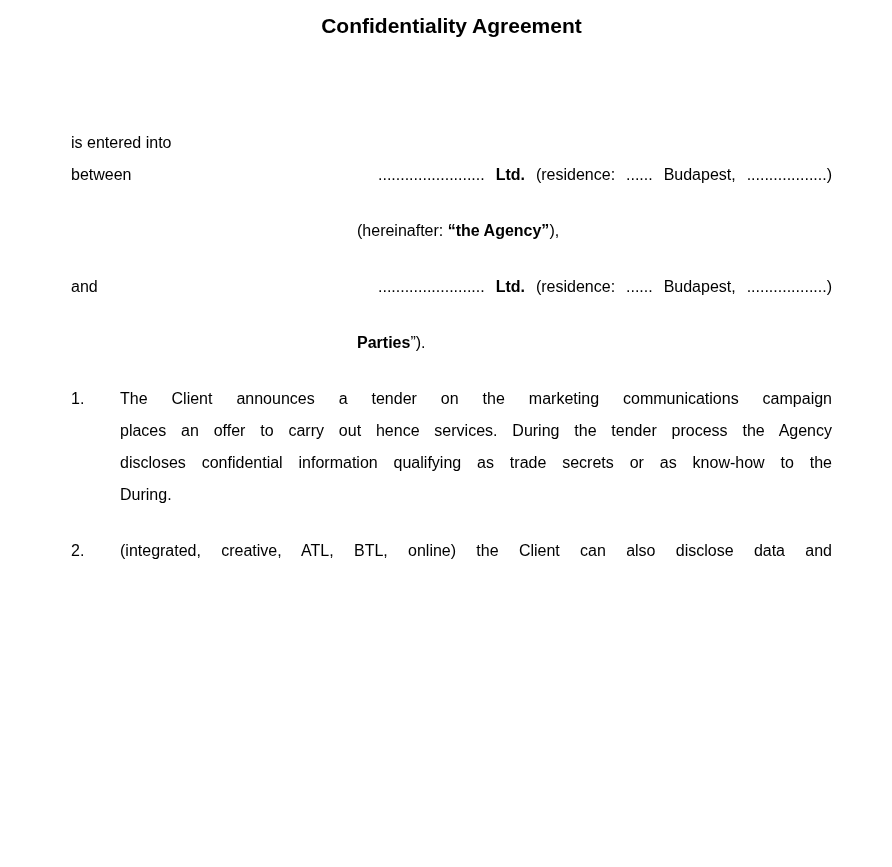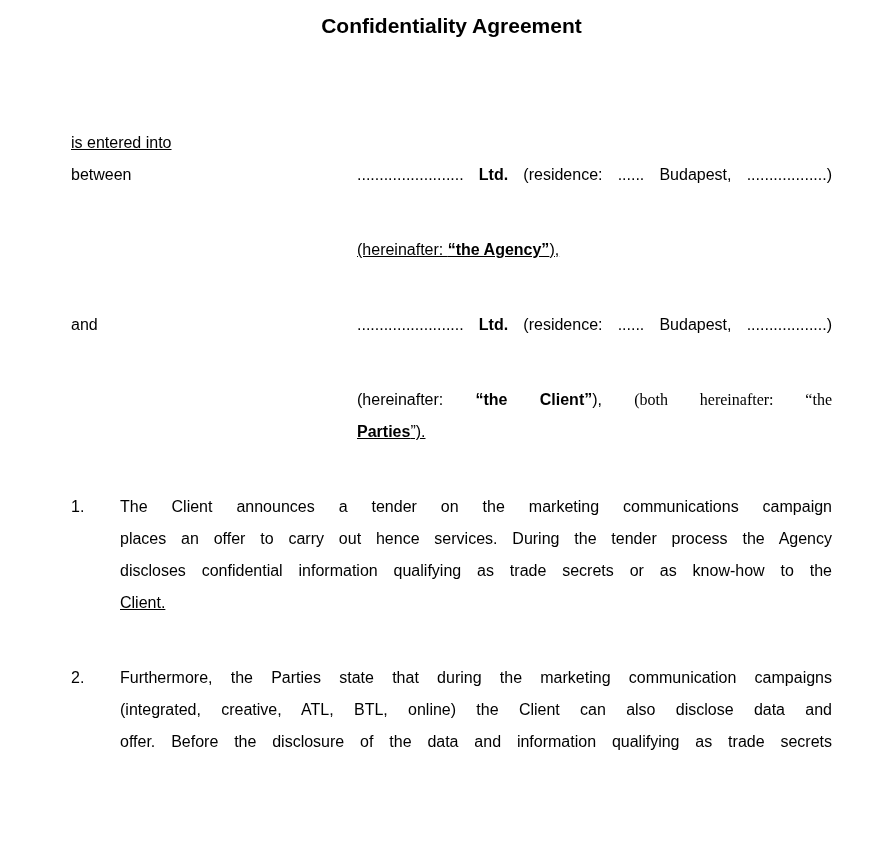--- a/index.html
+++ b/index.html
@@ -16,28 +16,28 @@
     box-sizing: border-box;
     padding: 0 60px 0 71px;
   }
   .title {
     margin: 12px 0 0 0;
     font-size: 21px;
     line-height: 28px;
     font-weight: bold;
     text-align: center;
   }
-  .para { margin-top: 43px; }
+  .para { margin-top: 24px; }
   .first-para { margin-top: 87px; }
-  .row { display: flex; }
+  .row { display: flex; gap: 21px; }
   .row .label { width: 286px; flex: 0 0 286px; }
   .row .content { flex: 1 1 auto; }
   .indent { margin-left: 286px; }
   .jline { text-align: justify; text-align-last: justify; }
-  .lline { text-align: left; text-align-last: left; text-decoration: underline; }
+  .lline { text-align: left; text-align-last: left; }
   .b { font-weight: bold; }
   .serif { font-family: "Liberation Serif", "DejaVu Serif", serif; }
   .item { display: flex; }
   .item .num { width: 49px; flex: 0 0 49px; }
   .item .body { flex: 1 1 auto; }
 </style>
 </head>
 <body>
 
 <div class="doc">
@@ -55,37 +55,34 @@
   <div class="para indent">
     <div class="lline"><span>(hereinafter: </span><span class="b">“the Agency”</span><span>),</span></div>
   </div>
 
   <div class="para row">
     <div class="label">and</div>
     <div class="content jline"><span>........................</span> <span class="b">Ltd.</span> <span>(residence: ...... Budapest, ..................)</span></div>
   </div>
 
   <div class="para indent">
-    <div class="jline"><span>(hereinafter: </span><span class="b">“the Client”</span><span>), </span><span class="serif">(both hereinafter: “the</span></div>
     <div class="lline"><span class="b">Parties</span><span>”).</span></div>
   </div>
 
 
   <div class="para item">
     <div class="num">1.</div>
     <div class="body">
       <div class="jline">The Client announces a tender on the marketing communications campaign</div>
       <div class="jline">places an offer to carry out hence services. During the tender process the Agency</div>
       <div class="jline">discloses confidential information qualifying as trade secrets or as know-how to the</div>
-      <div class="lline">Client.</div>
+      <div class="lline">During.</div>
     </div>
   </div>
 
   <div class="para item">
     <div class="num">2.</div>
     <div class="body">
-      <div class="jline">Furthermore, the Parties state that during the marketing communication campaigns</div>
       <div class="jline">(integrated, creative, ATL, BTL, online) the Client can also disclose data and</div>
-      <div class="jline">offer. Before the disclosure of the data and information qualifying as trade secrets</div>
     </div>
   </div>
 
 </div>
 
 </body></html>

